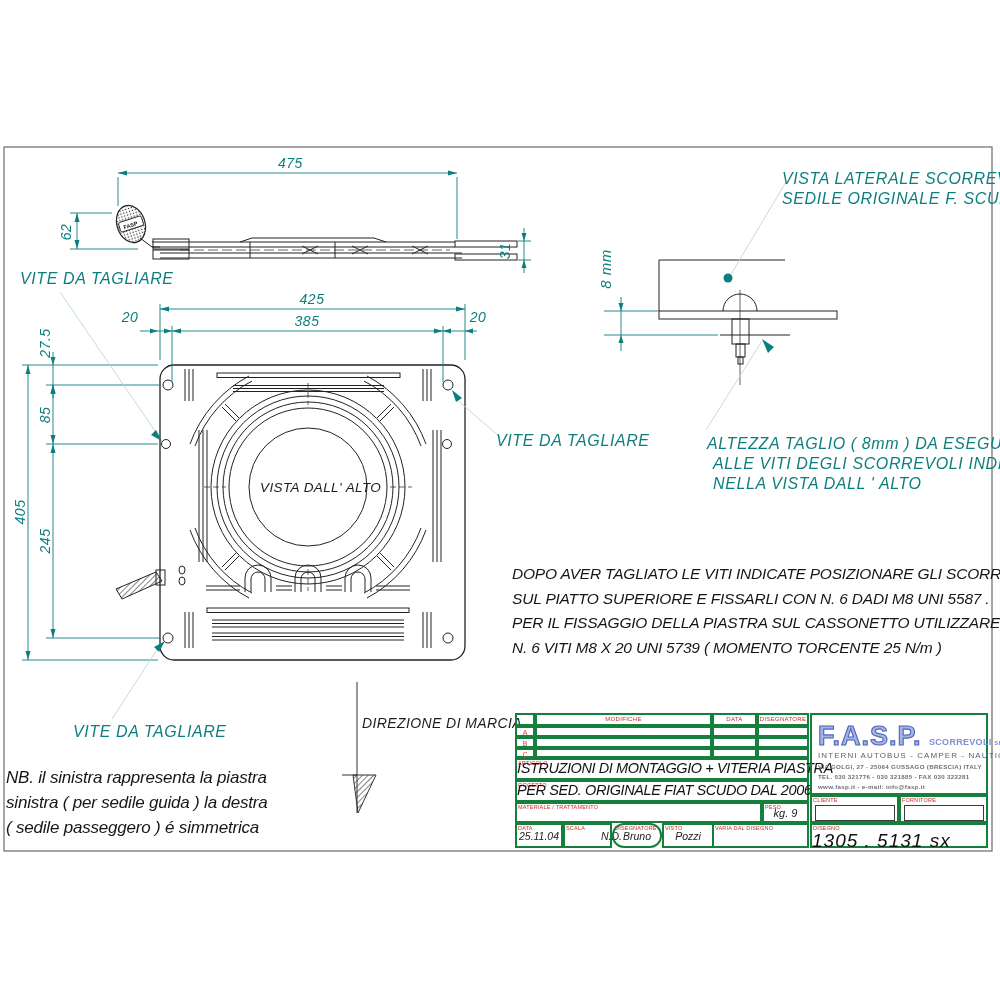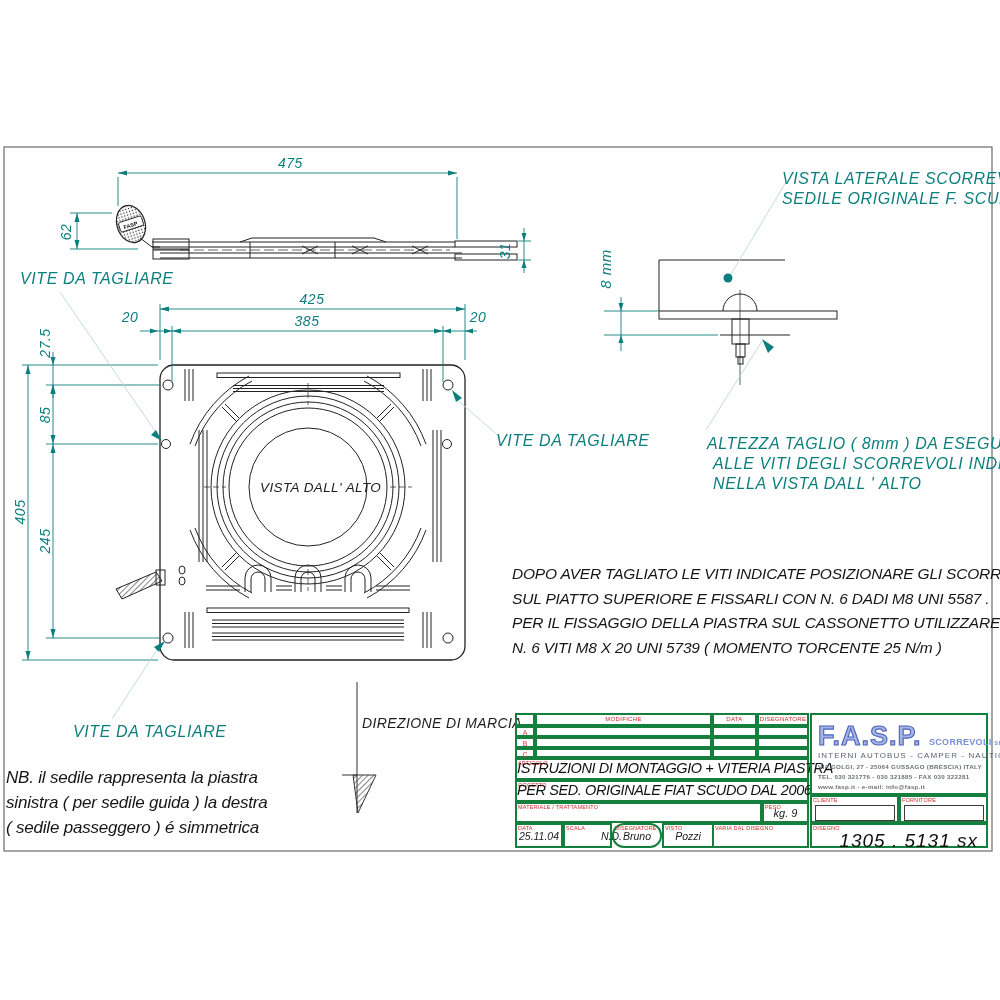--- a/index.html
+++ b/index.html
@@ -26,21 +26,21 @@
   .fasp-logo{position:absolute;left:6px;top:6px;font-size:27px;font-weight:bold;color:#a4b4e6;
              letter-spacing:1px;-webkit-text-stroke:1.1px #4d63ba;font-style:normal;white-space:nowrap;}
   .fasp-tap{position:absolute;left:117px;top:22px;font-size:9px;font-weight:bold;color:#7b8fd6;
             font-style:normal;letter-spacing:.3px;white-space:nowrap;}
   .fasp-srl{font-size:7px;color:#8a9ade;}
   .fasp-tag{position:absolute;left:6px;top:36px;font-size:8px;color:#5a6472;font-style:normal;
             letter-spacing:1.1px;white-space:nowrap;}
   .fasp-adr{position:absolute;left:6px;font-size:6.2px;color:#6a7076;font-style:normal;
             letter-spacing:.3px;white-space:nowrap;font-weight:bold;}
   .inner-box{position:absolute;border:1px solid #3c3c3c;box-sizing:border-box;}
-  .disegno-num{position:absolute;left:0;right:8px;top:5px;text-align:right;font-size:19px;
+  .disegno-num{position:absolute;left:0;right:16px;top:5px;text-align:left;font-size:19px;
                font-style:italic;letter-spacing:1px;color:#111;white-space:nowrap;}
 </style>
 </head>
 <body>
 
 <div id="sheet">
 
 <svg width="1000" height="1000" viewBox="0 0 1000 1000">
   <defs>
     <pattern id="dots" width="3" height="3" patternUnits="userSpaceOnUse">
@@ -294,21 +294,21 @@
 </svg>
 
 <div class="txt instr" style="left:512px;top:562px;">
   <div>DOPO AVER TAGLIATO LE VITI INDICATE POSIZIONARE GLI SCORREVOLI</div>
   <div>SUL PIATTO SUPERIORE  E FISSARLI CON N. 6 DADI M8  UNI 5587 .</div>
   <div>PER IL FISSAGGIO DELLA PIASTRA SUL CASSONETTO UTILIZZARE</div>
   <div>N. 6 VITI M8 X 20 UNI 5739 ( MOMENTO TORCENTE 25 N/m )</div>
 </div>
 
 <div class="txt nb" style="left:6px;top:765px;">
-  <div>NB. il sedile rappresenta la piastra</div>
+  <div>NB. il sinistra rappresenta la piastra</div>
   <div>sinistra ( per sedile guida ) la destra</div>
   <div>( sedile passeggero ) é simmetrica</div>
 </div>
 
 <div>
 
   <div class="cell" style="left:515px;top:713px;width:20px;height:13px;"></div>
   <div class="cell" style="left:535px;top:713px;width:177px;height:13px;">
     <div class="rl-c">MODIFICHE</div>
   </div>

